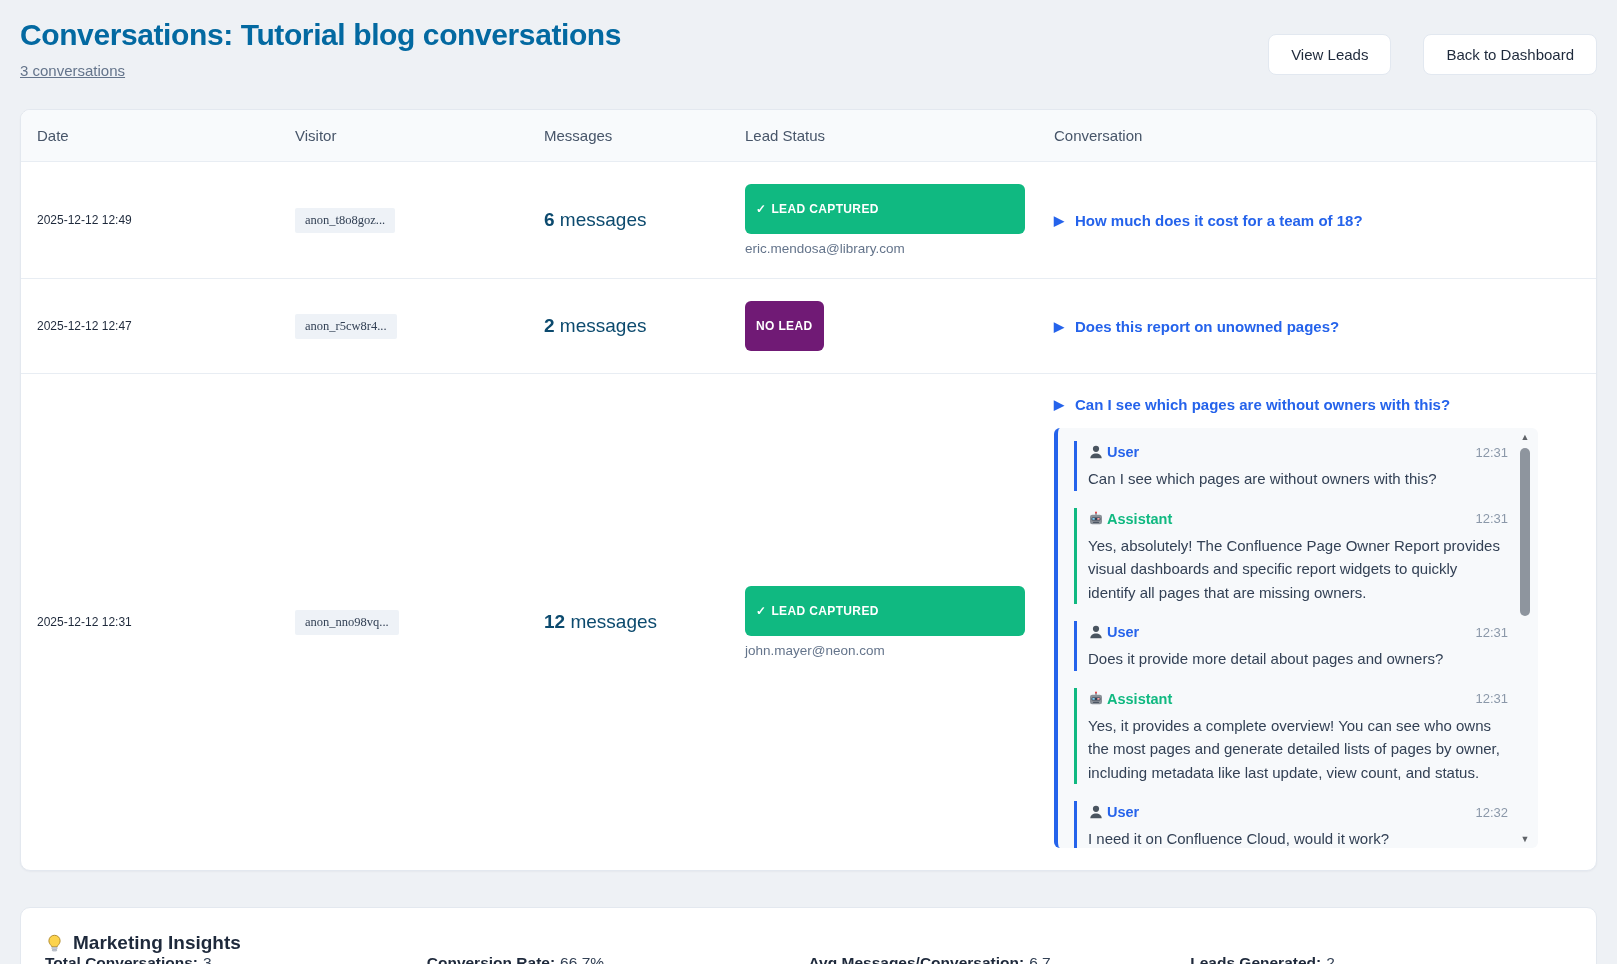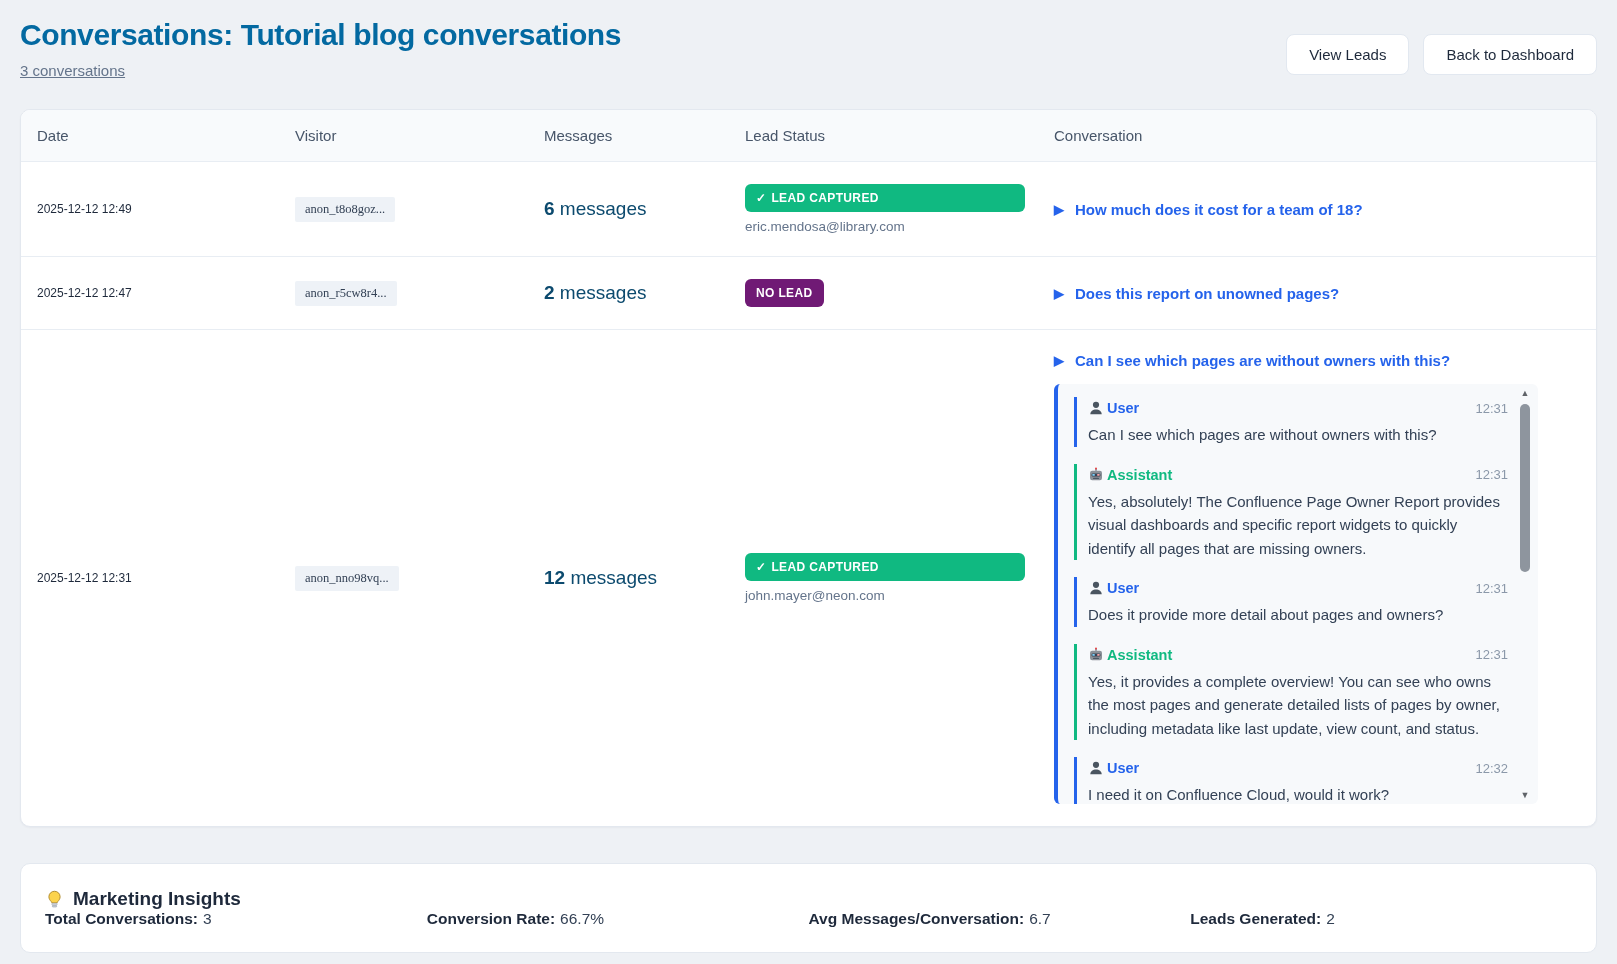--- a/index.html
+++ b/index.html
@@ -9,21 +9,21 @@
     background: #eef1f5;
     color: #1e293b;
     overflow: hidden;
   }
   .page { padding: 14px 20px 0 20px; }
 
   
   .page-header { display: flex; justify-content: space-between; align-items: flex-start; }
   .page-title { font-size: 30px; font-weight: 700; letter-spacing: -0.4px; color: #0369a1; margin-top: 4px; }
   .page-subtitle { font-size: 15px; color: #64748b; margin-top: 10px; text-decoration: underline; }
-  .header-actions { display: flex; gap: 14px; margin-top: 20px; }
+  .header-actions { display: flex; gap: 32px; margin-top: 20px; }
   .btn {
     background: #ffffff;
     border: 1px solid #e2e8f0;
     border-radius: 8px;
     padding: 11px 22px;
     font-size: 15px;
     color: #1e293b;
     font-family: "Liberation Sans", sans-serif;
     cursor: pointer;
   }
@@ -66,21 +66,21 @@
   .cell-messages { font-size: 19px; color: #0c4a6e; }
   .msg-count { font-weight: 700; }
 
   .badge {
     display: inline-block;
     font-size: 12px;
     font-weight: 700;
     letter-spacing: .03em;
     color: #ffffff;
     border-radius: 6px;
-    padding: 7px 11px;
+    padding: 18px 11px;
   }
   .badge-green { background: #10b981; width: 280px; }
   .badge-gray  { background: #701a75; }
   .badge .check { margin-right: 5px; font-weight: 700; }
   .lead-email { margin-top: 7px; font-size: 13.5px; color: #64748b; }
 
   .conv-link {
     display: flex; align-items: center; gap: 11px;
     color: #2563eb; font-size: 15px; font-weight: 700;
     text-decoration: none; cursor: pointer;

